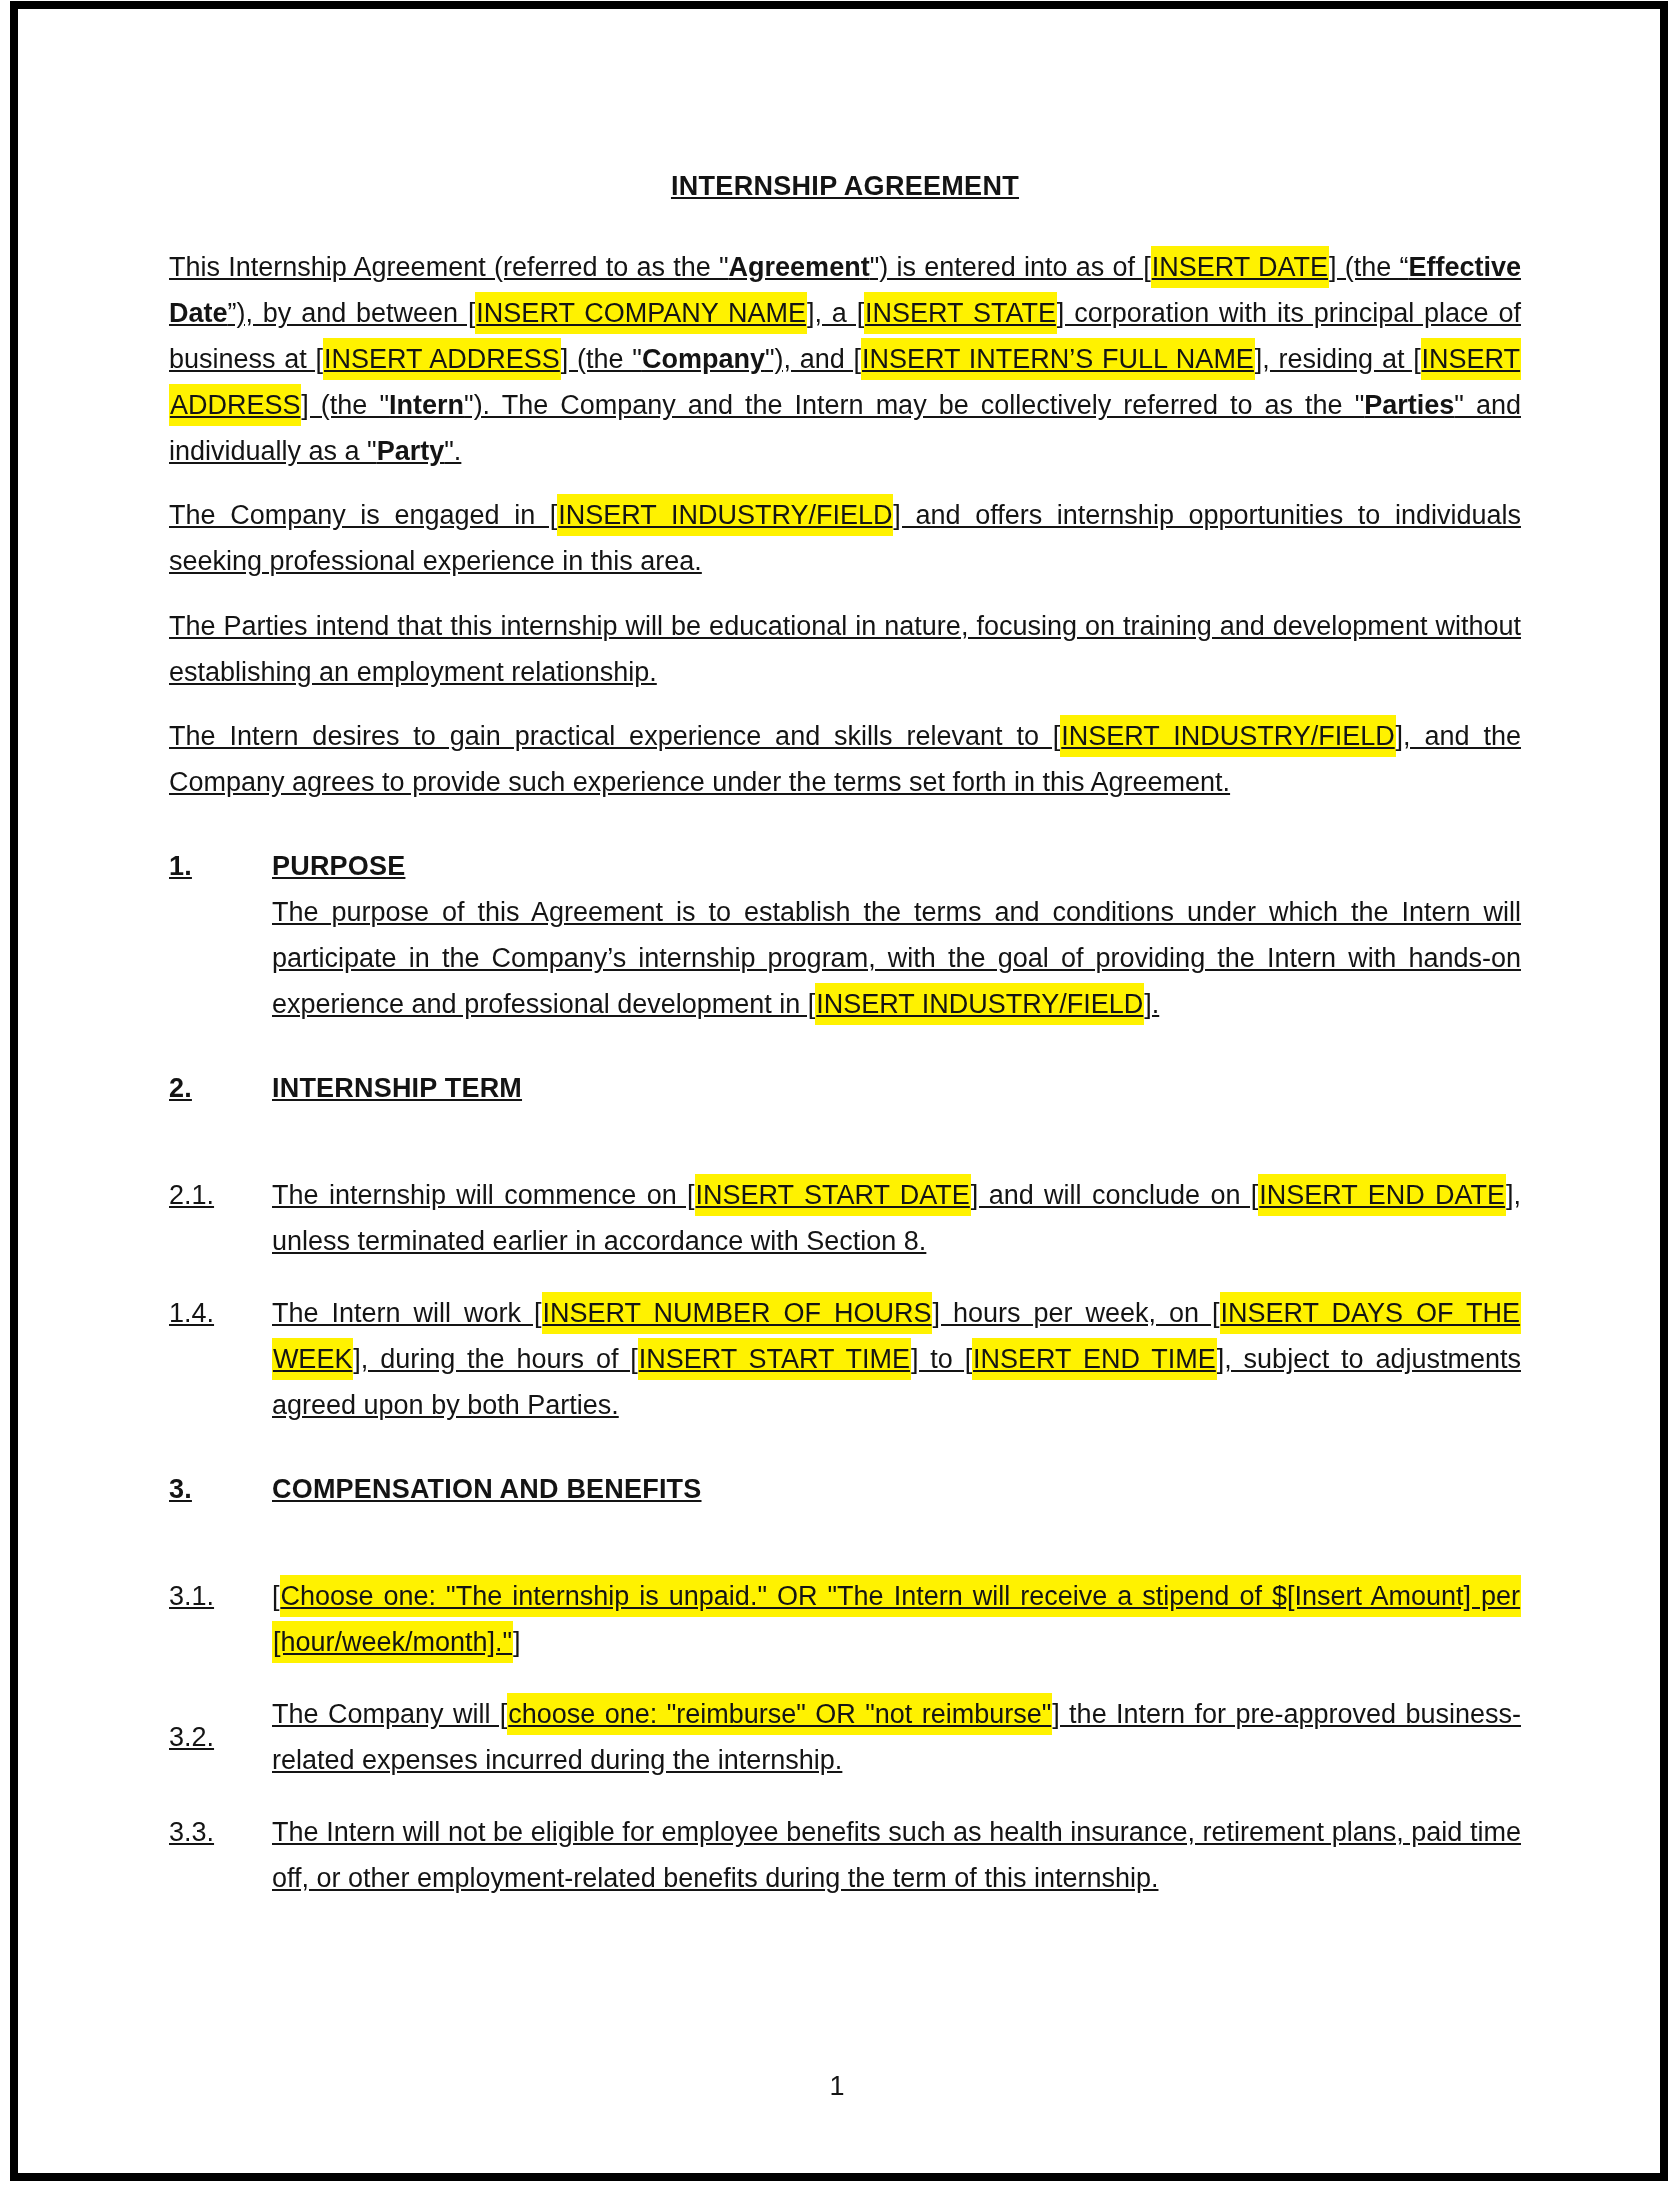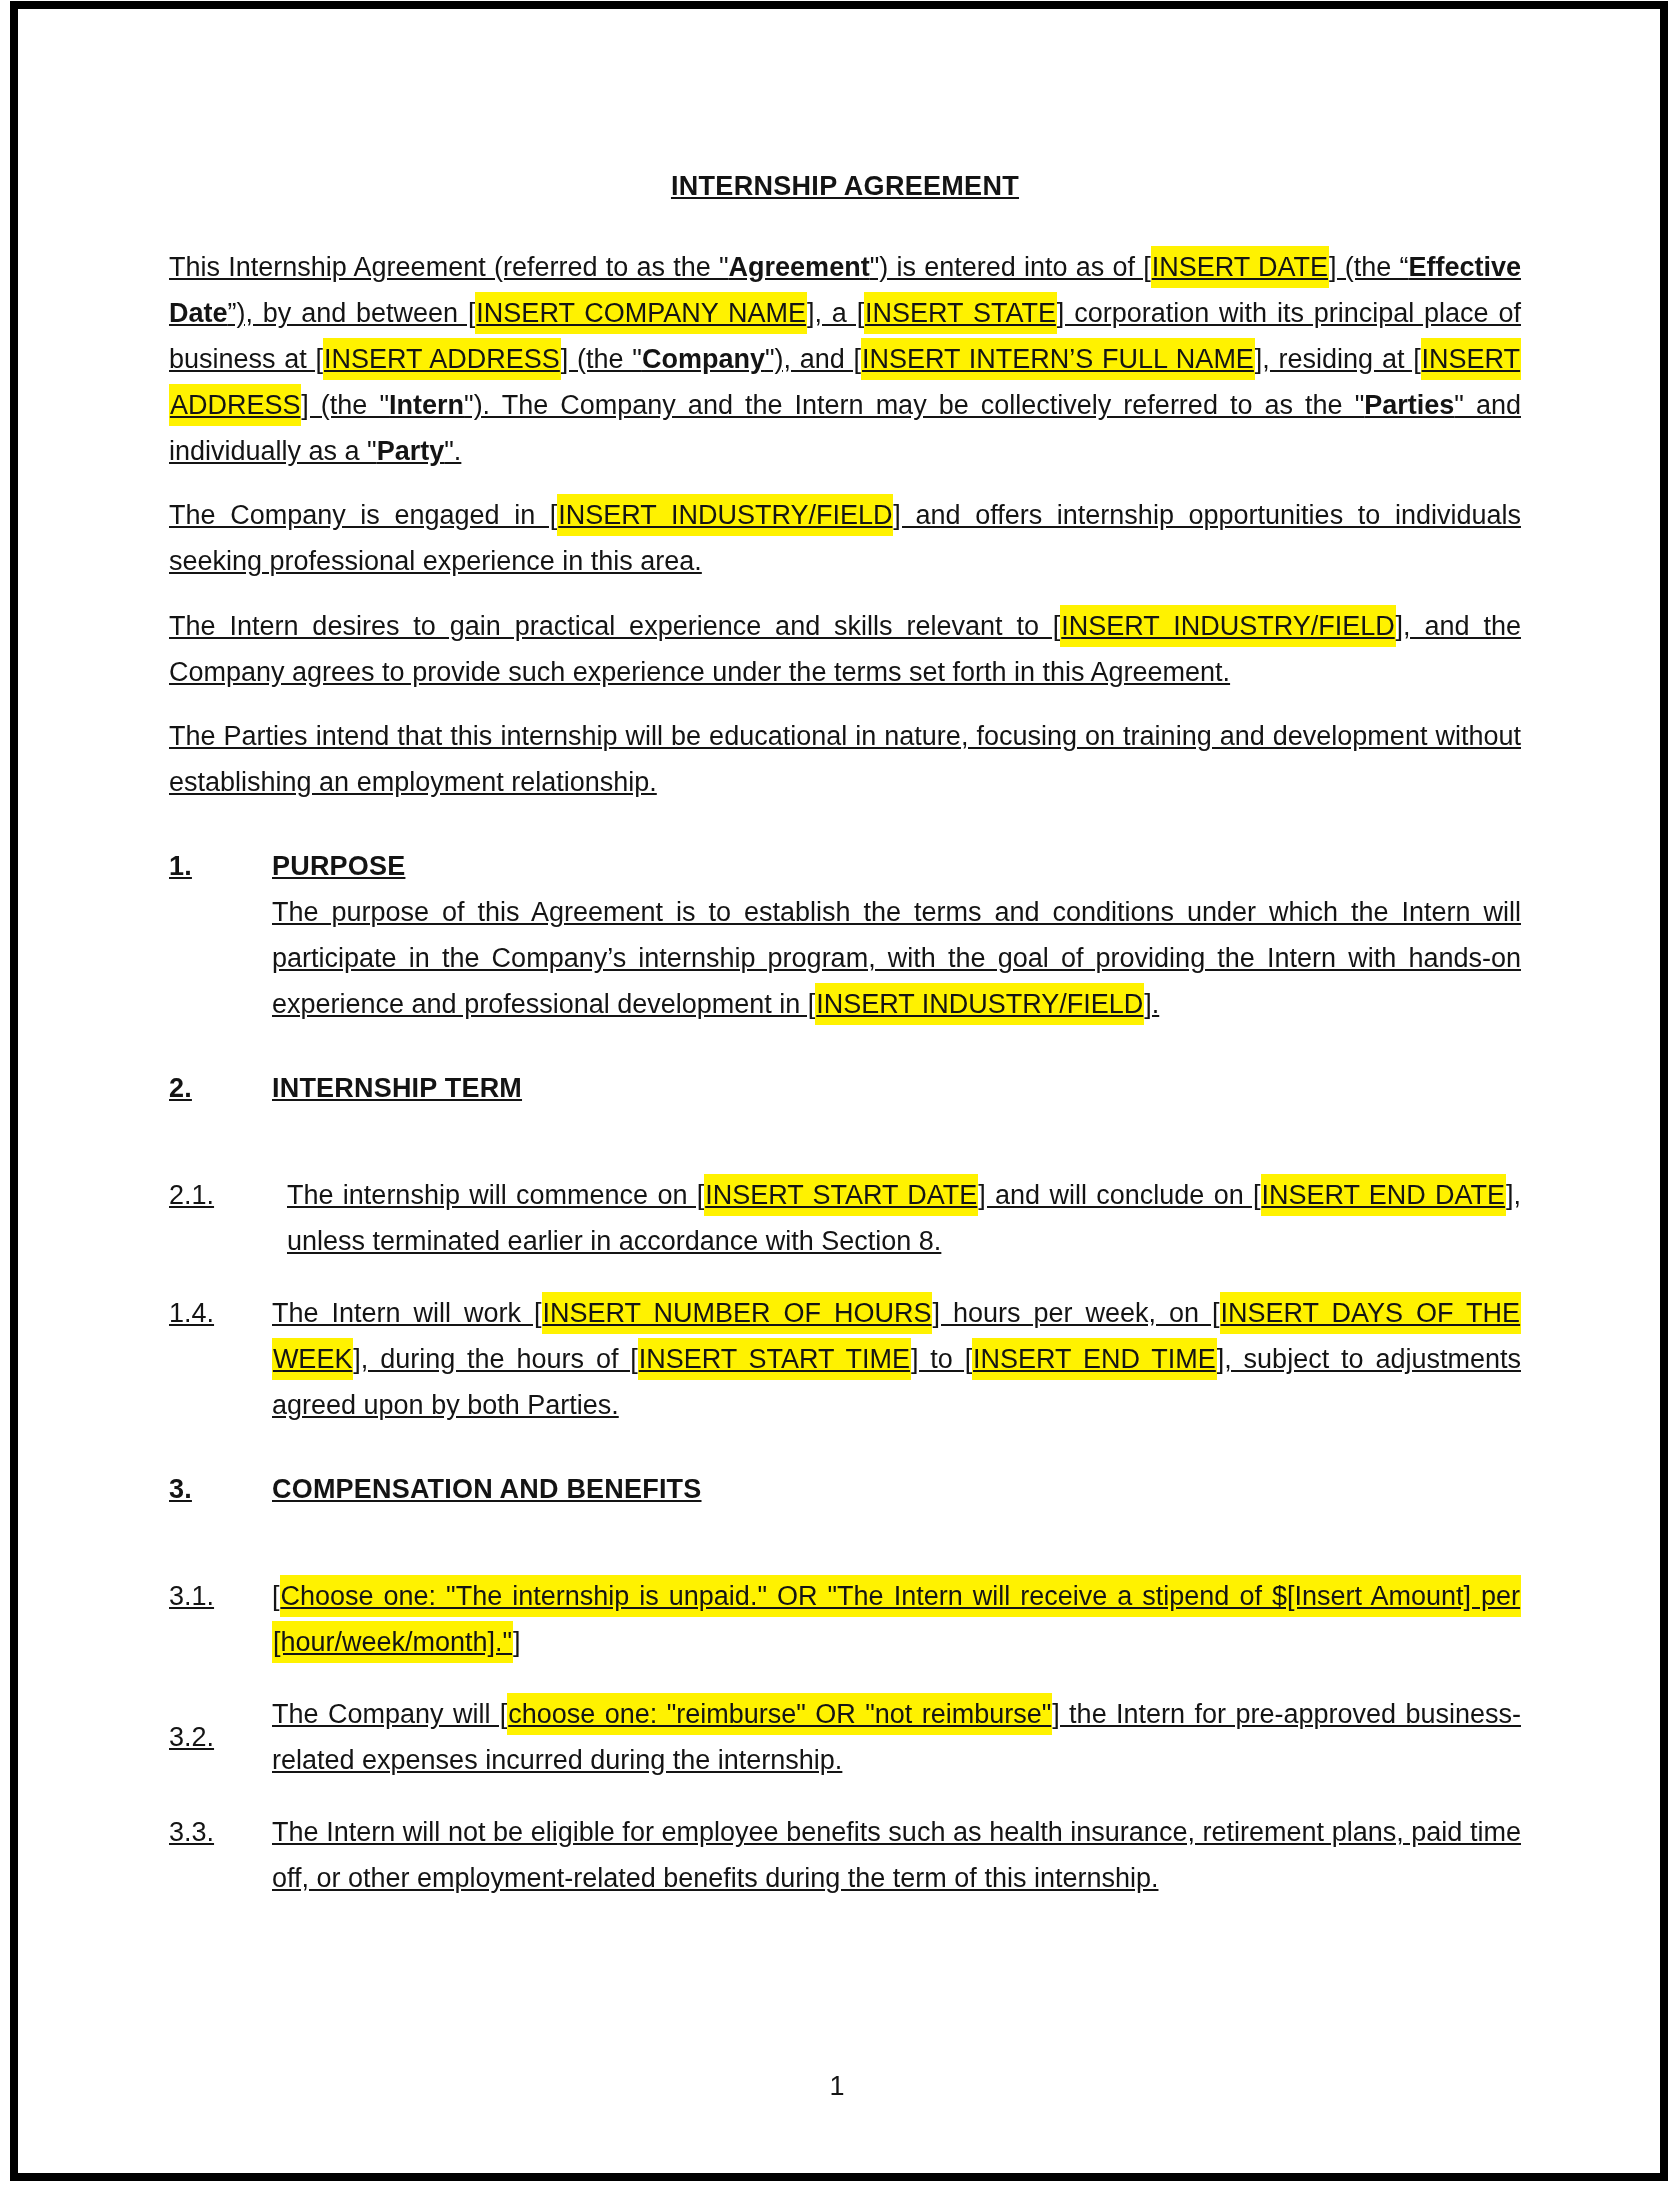--- a/index.html
+++ b/index.html
@@ -72,35 +72,35 @@
 </head>
 <body>
 
 <div class="page-frame"></div>
 
 <div class="content">
   <div class="doc-title">INTERNSHIP AGREEMENT</div>
   <div id="doc-body">
       <p class="para first"><span>This Internship Agreement (referred to as the "</span><span class="b">Agreement</span><span>") is entered into as of [</span><span class="hl">INSERT DATE</span><span>] (the “</span><span class="b">Effective Date</span><span>”), by and between [</span><span class="hl">INSERT COMPANY NAME</span><span>], a [</span><span class="hl">INSERT STATE</span><span>] corporation with its principal place of business at [</span><span class="hl">INSERT ADDRESS</span><span>] (the "</span><span class="b">Company</span><span>"), and [</span><span class="hl">INSERT INTERN’S FULL NAME</span><span>], residing at [</span><span class="hl">INSERT ADDRESS</span><span>] (the "</span><span class="b">Intern</span><span>"). The Company and the Intern may be collectively referred to as the "</span><span class="b">Parties</span><span>" and individually as a "</span><span class="b">Party</span><span>".</span></p>
       <p class="para"><span>The Company is engaged in [</span><span class="hl">INSERT INDUSTRY/FIELD</span><span>] and offers internship opportunities to individuals seeking professional experience in this area.</span></p>
+      <p class="para"><span>The Parties intend that this internship will be educational in nature, focusing on training and development without establishing an employment relationship.</span></p>
       <p class="para"><span>The Intern desires to gain practical experience and skills relevant to [</span><span class="hl">INSERT INDUSTRY/FIELD</span><span>], and the Company agrees to provide such experience under the terms set forth in this Agreement.</span></p>
-      <p class="para"><span>The Parties intend that this internship will be educational in nature, focusing on training and development without establishing an employment relationship.</span></p>
       <div class="section-heading">
         <span class="num">1.</span>
         <span>PURPOSE</span>
       </div>
       <div class="sec-para" style="">
         <span class="num"></span>
         <div class="ptext"><span>The purpose of this Agreement is to establish the terms and conditions under which the Intern will participate in the Company’s internship program, with the goal of providing the Intern with hands-on experience and professional development in [</span><span class="hl">INSERT INDUSTRY/FIELD</span><span>].</span></div>
       </div>
       <div class="section-heading">
         <span class="num">2.</span>
         <span>INTERNSHIP TERM</span>
       </div>
-      <div class="sec-para" style="margin-top: 61px; gap: 15px;">
+      <div class="sec-para" style="margin-top: 61px;">
         <span class="num">2.1.</span>
         <div class="ptext"><span>The internship will commence on [</span><span class="hl">INSERT START DATE</span><span>] and will conclude on [</span><span class="hl">INSERT END DATE</span><span>], unless terminated earlier in accordance with Section 8.</span></div>
       </div>
       <div class="sec-para" style="margin-top: 26px;">
         <span class="num">1.4.</span>
         <div class="ptext"><span>The Intern will work [</span><span class="hl">INSERT NUMBER OF HOURS</span><span>] hours per week, on [</span><span class="hl">INSERT DAYS OF THE WEEK</span><span>], during the hours of [</span><span class="hl">INSERT START TIME</span><span>] to [</span><span class="hl">INSERT END TIME</span><span>], subject to adjustments agreed upon by both Parties.</span></div>
       </div>
       <div class="section-heading">
         <span class="num">3.</span>
         <span>COMPENSATION AND BENEFITS</span>

